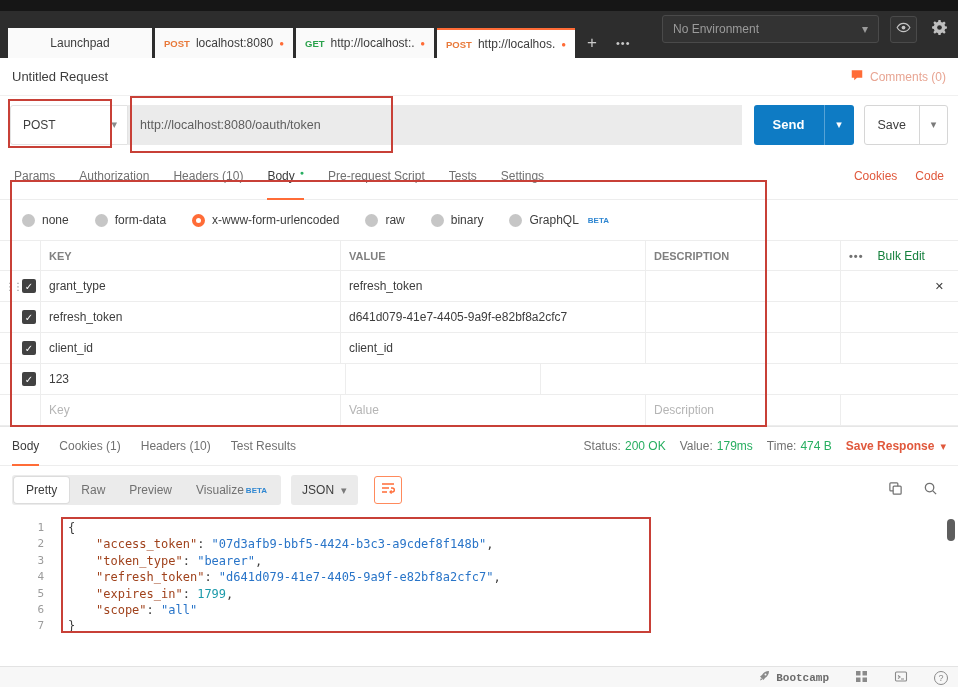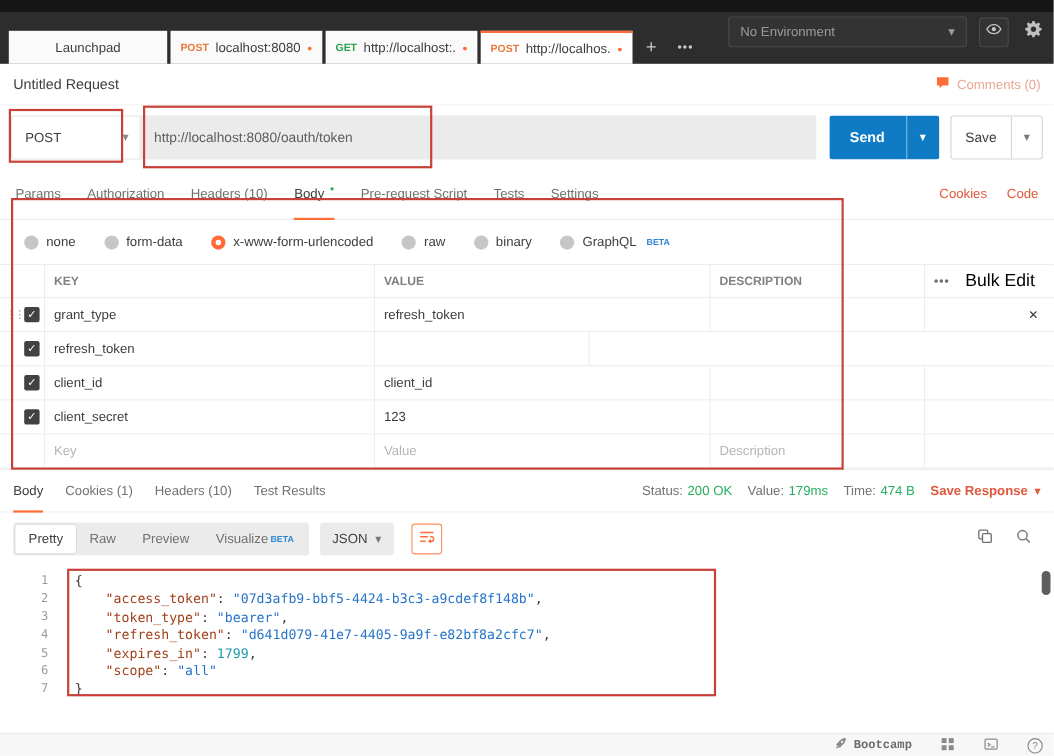--- a/index.html
+++ b/index.html
@@ -87,21 +87,21 @@
   .c-key  { width: 300px; border-left: 1px solid #EDEDED; }
   .c-val  { width: 305px; border-left: 1px solid #EDEDED; }
   .c-desc { width: 195px; border-left: 1px solid #EDEDED; }
   .c-act  { flex: 1; border-left: 1px solid #EDEDED; padding-right: 14px; }
   .kv-row.head .c-key, .kv-row.head .c-val, .kv-row.head .c-desc, .kv-row.head .c-act { border-left: 1px solid #EDEDED; }
   .drag { position: absolute; left: 5px; top: 50%; transform: translateY(-50%);
     color: #8A8A8A; font-size: 10px; letter-spacing: -2px; }
   .checkbox { width: 14px; height: 14px; background: #424242; border-radius: 2px; color: #fff;
     font-size: 10px; display: flex; align-items: center; justify-content: center; }
   .kebab { color: #717171; letter-spacing: 1px; font-size: 11px; }
-  .bulk-edit { color: #000000; margin-left: 14px; font-weight: 400; font-size: 16px; }
+  .bulk-edit { color: #15803d; margin-left: 14px; font-weight: 400; font-size: 12px; }
   .row-x { margin-left: auto; color: #3D3D3D; font-size: 11px; }
   .ph { color: #B5B5B5; }
 
   
   .resp-meta { height: 40px; display: flex; align-items: center; padding: 0 12px;
     border-top: 1px solid #E6E6E6; border-bottom: 1px solid #EDEDED; font-size: 12px; background: #fff; }
   .resp-tabs { display: flex; gap: 20px; height: 100%; align-items: center; color: #717171; }
   .resp-tab { height: 100%; display: flex; align-items: center; position: relative; }
   .resp-tab.active { color: #3D3D3D; }
   .resp-tab.active::after { content:""; position: absolute; left:0; right:0; bottom:-1px;
@@ -319,20 +319,21 @@
     </div>
   </div>
 
   <div class="kv-row">
     <div class="cell c-check">
       <span class="checkbox">
           <span>✓</span>
         </span>
     </div>
     <div class="cell c-key">refresh_token</div>
+    <div class="cell c-val">d641d079-41e7-4405-9a9f-e82bf8a2cfc7</div>
     <div class="cell c-desc"></div>
     <div class="cell c-act"></div>
   </div>
 
   <div class="kv-row">
     <div class="cell c-check">
       <span class="checkbox">
           <span>✓</span>
         </span>
     </div>
@@ -341,21 +342,20 @@
     <div class="cell c-desc"></div>
     <div class="cell c-act"></div>
   </div>
 
   <div class="kv-row">
     <div class="cell c-check">
       <span class="checkbox">
           <span>✓</span>
         </span>
     </div>
-    <div class="cell c-key">client_secret</div>
     <div class="cell c-val">123</div>
     <div class="cell c-desc"></div>
     <div class="cell c-act"></div>
   </div>
 
   <div class="kv-row">
     <div class="cell c-check"></div>
     <div class="cell c-key ph">Key</div>
     <div class="cell c-val ph">Value</div>
     <div class="cell c-desc ph">Description</div>

